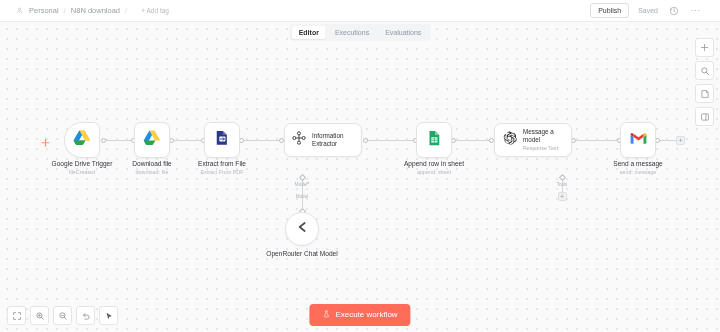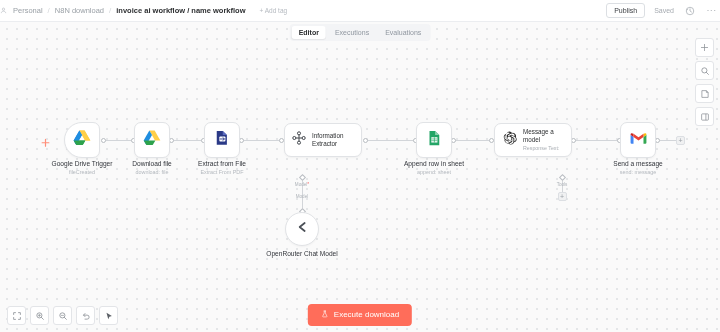--- a/index.html
+++ b/index.html
@@ -7,21 +7,21 @@
     width: 720px; height: 332px;
     font-family: "Liberation Sans", sans-serif;
     background: #fff; overflow: hidden;
   }
   #app { position: relative; width: 720px; height: 332px; }
 
   
   .topbar {
     position: absolute; left: 0; top: 0; width: 720px; height: 22px;
     background: #fff; border-bottom: 1px solid #ebedf0;
-    display: flex; align-items: center; padding: 0 0; z-index: 30; gap: 24px;
+    display: flex; align-items: center; padding: 0 16px; z-index: 30; gap: 24px;
   }
   .crumbs { display: flex; align-items: center; gap: 5px; font-size: 7.5px; }
   .crumb { color: #9aa0a6; white-space: nowrap; }
   .crumb.active { color: #2d2f31; font-weight: bold; }
   .crumb-sep { color: #d4d7da; font-size: 8px; }
   .person-ico { display: inline-block; width: 7px; height: 7px; vertical-align: -1px; margin-right: 1px; }
   .addtag { color: #b5bac0; font-size: 6.5px; margin-left: 9px; cursor: pointer; }
   .top-right { margin-left: auto; display: flex; align-items: center; gap: 9px; padding-right: 2px; }
   .publish-btn {
     font-size: 7px; color: #3c3f43; background: #fff;
@@ -130,21 +130,20 @@
       <span class="person-ico">
         <svg viewBox="0 0 16 16" width="7" height="7">
             <circle cx="8" cy="5" r="2.6" fill="none" stroke="#b2b7bd" stroke-width="1.4"></circle>
             <path d="M3 14c0-3 2.4-4.6 5-4.6S13 11 13 14" fill="none" stroke="#b2b7bd" stroke-width="1.4"></path>
           </svg>
       </span>
       <span class="crumb">Personal</span>
       <span class="crumb-sep">/</span>
       <span class="crumb">N8N download</span>
       <span class="crumb-sep">/</span>
-      <span class="crumb active">invoice ai workflow / name workflow</span>
       <span class="addtag">+ Add tag</span>
     </div>
     <div class="top-right">
       <button class="publish-btn">Publish</button>
       <span class="saved-txt">Saved</span>
       <span class="icon-btn">
         <svg viewBox="0 0 16 16" width="10" height="10">
             <circle cx="8" cy="8" r="6" fill="none" stroke="#a6abb1" stroke-width="1.2"></circle>
             <path d="M8 4.6V8l2.4 1.6" fill="none" stroke="#a6abb1" stroke-width="1.2" stroke-linecap="round"></path>
             <path d="M2.4 5.2 4.6 6" fill="none" stroke="#a6abb1" stroke-width="1.2"></path>
@@ -387,17 +386,17 @@
           </svg>
       </div>
     </div>
 
     <button class="exec">
       <span>
         <svg viewBox="0 0 16 16" width="8" height="8">
             <path d="M6.4 2h3.2M6.9 2v4L3.8 12.3A1 1 0 0 0 4.7 13.8h6.6a1 1 0 0 0 .9-1.5L9.1 6V2" fill="none" stroke="#fff" stroke-width="1.2" stroke-linecap="round" stroke-linejoin="round"></path>
           </svg>
       </span>
-      <span>Execute download</span>
+      <span>Execute workflow</span>
     </button>
 
   </div>
 </div>
 
 </body></html>

